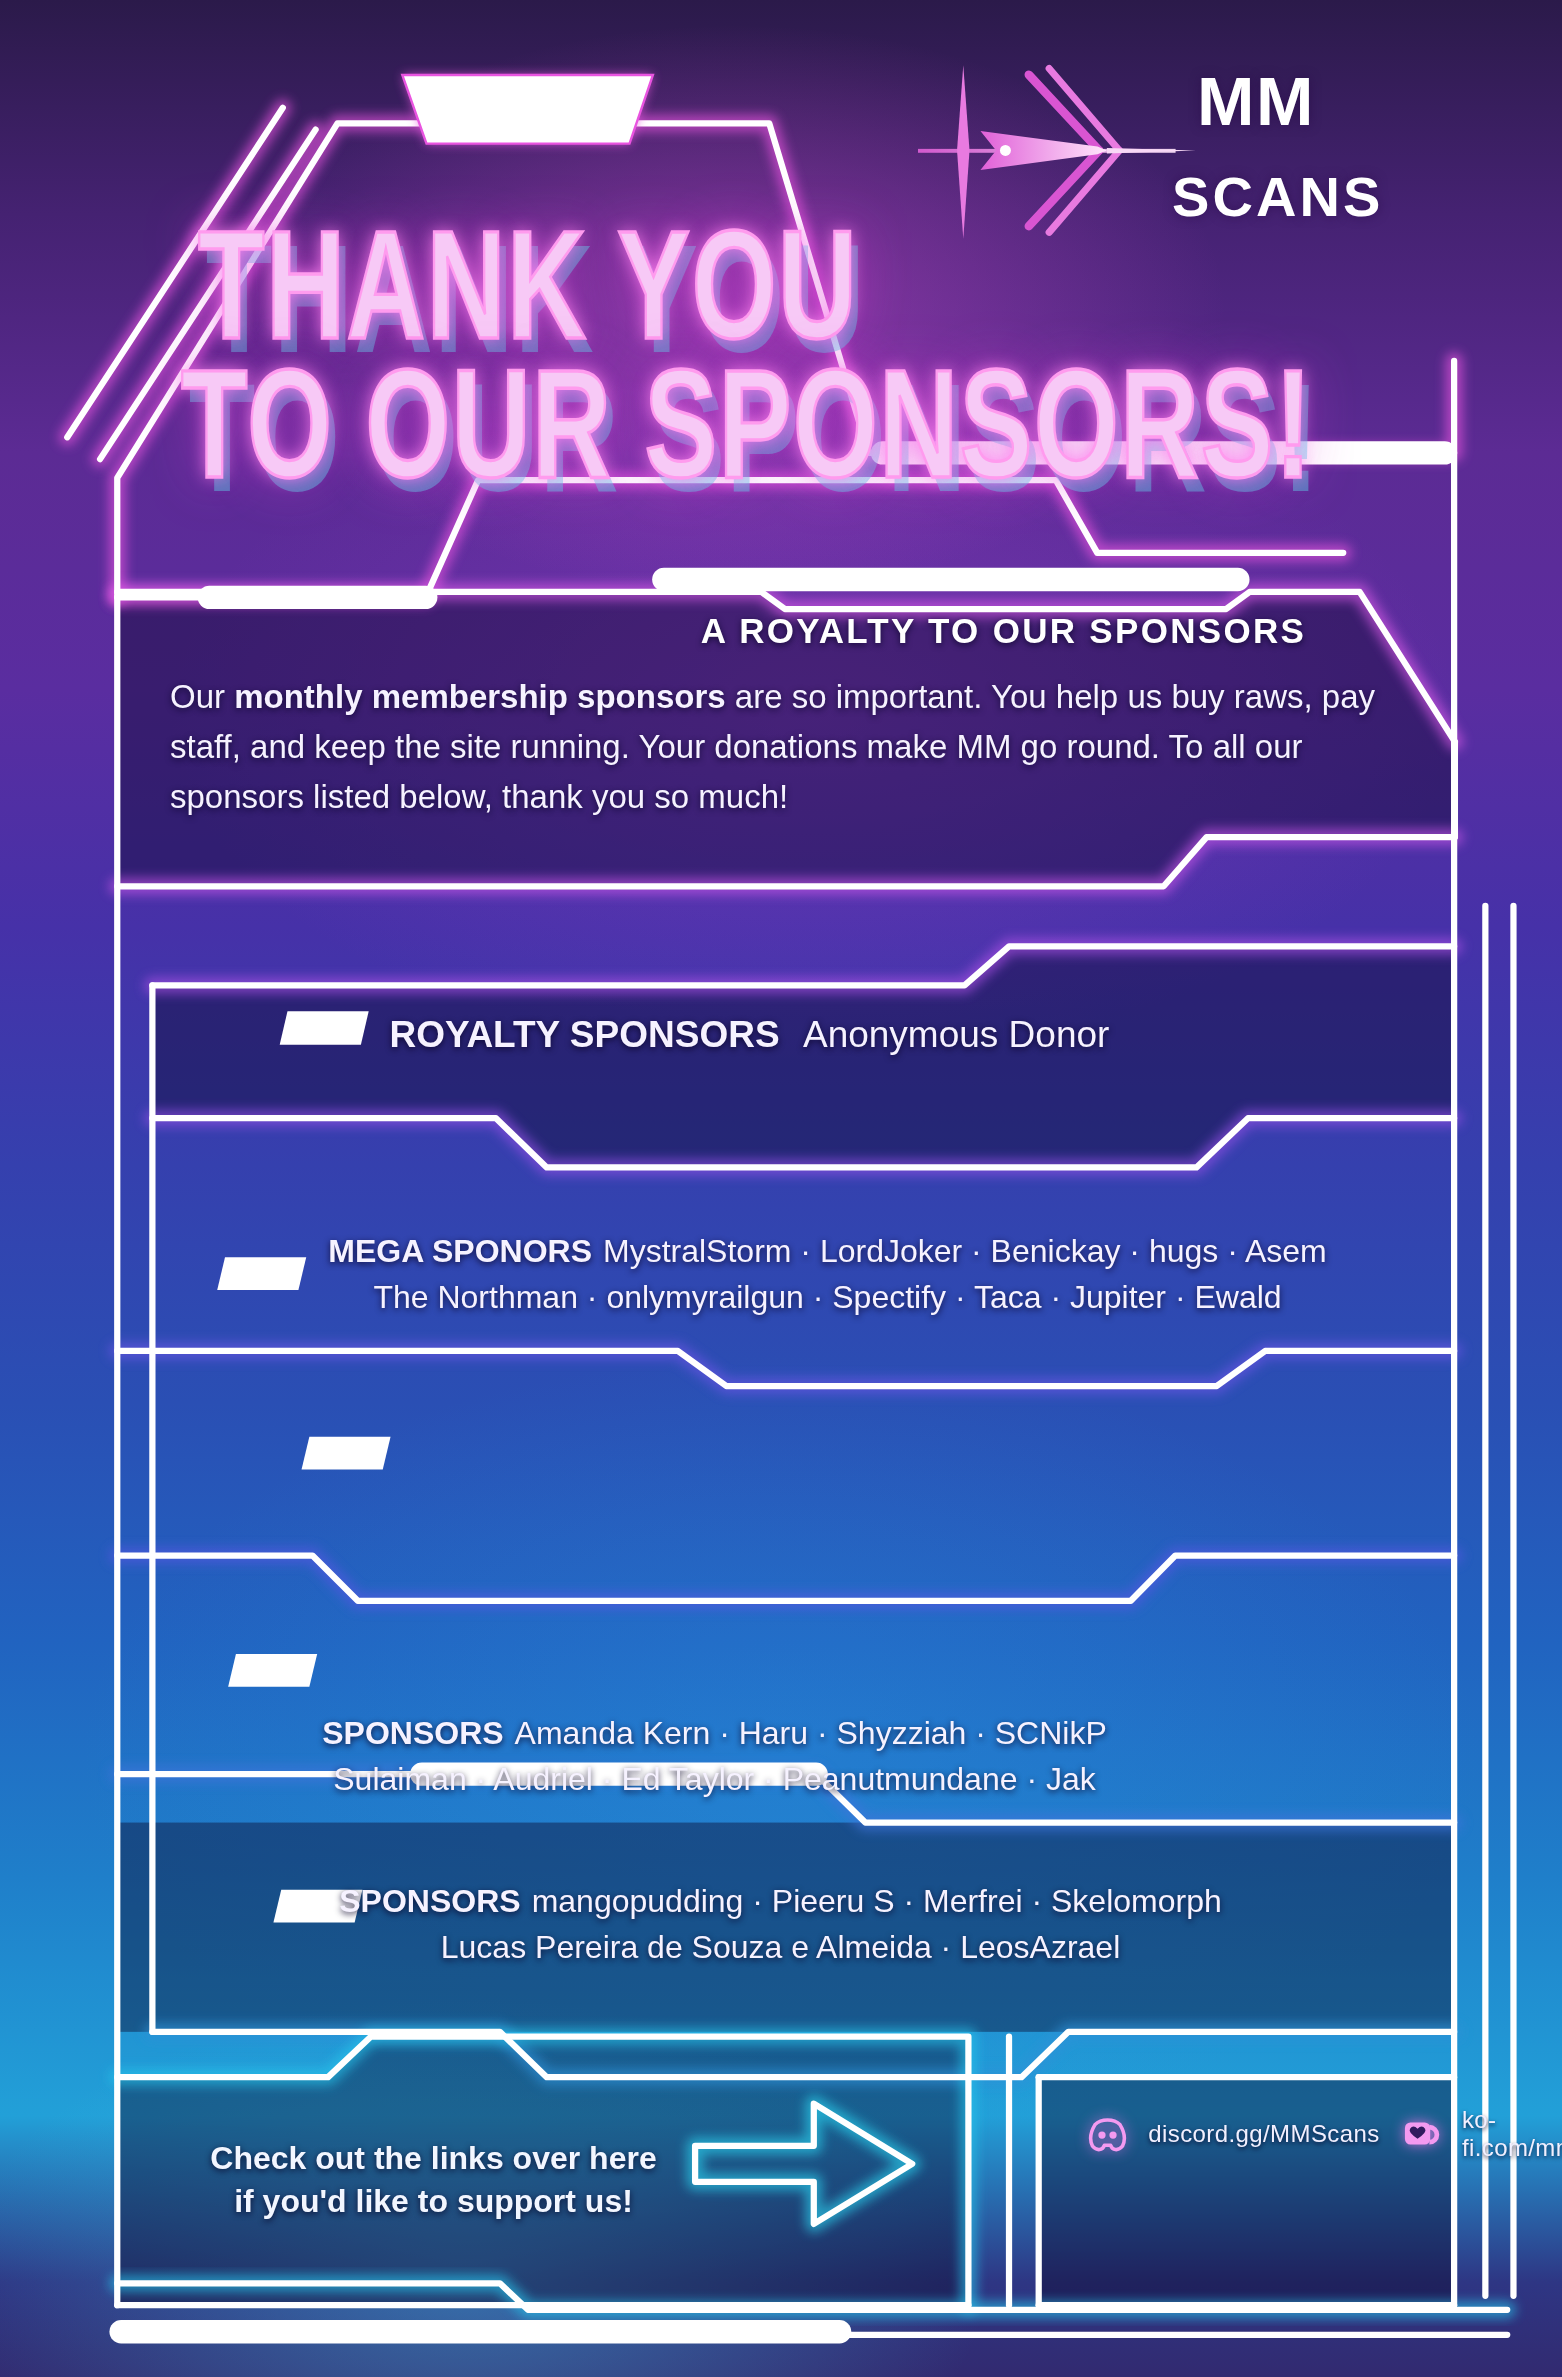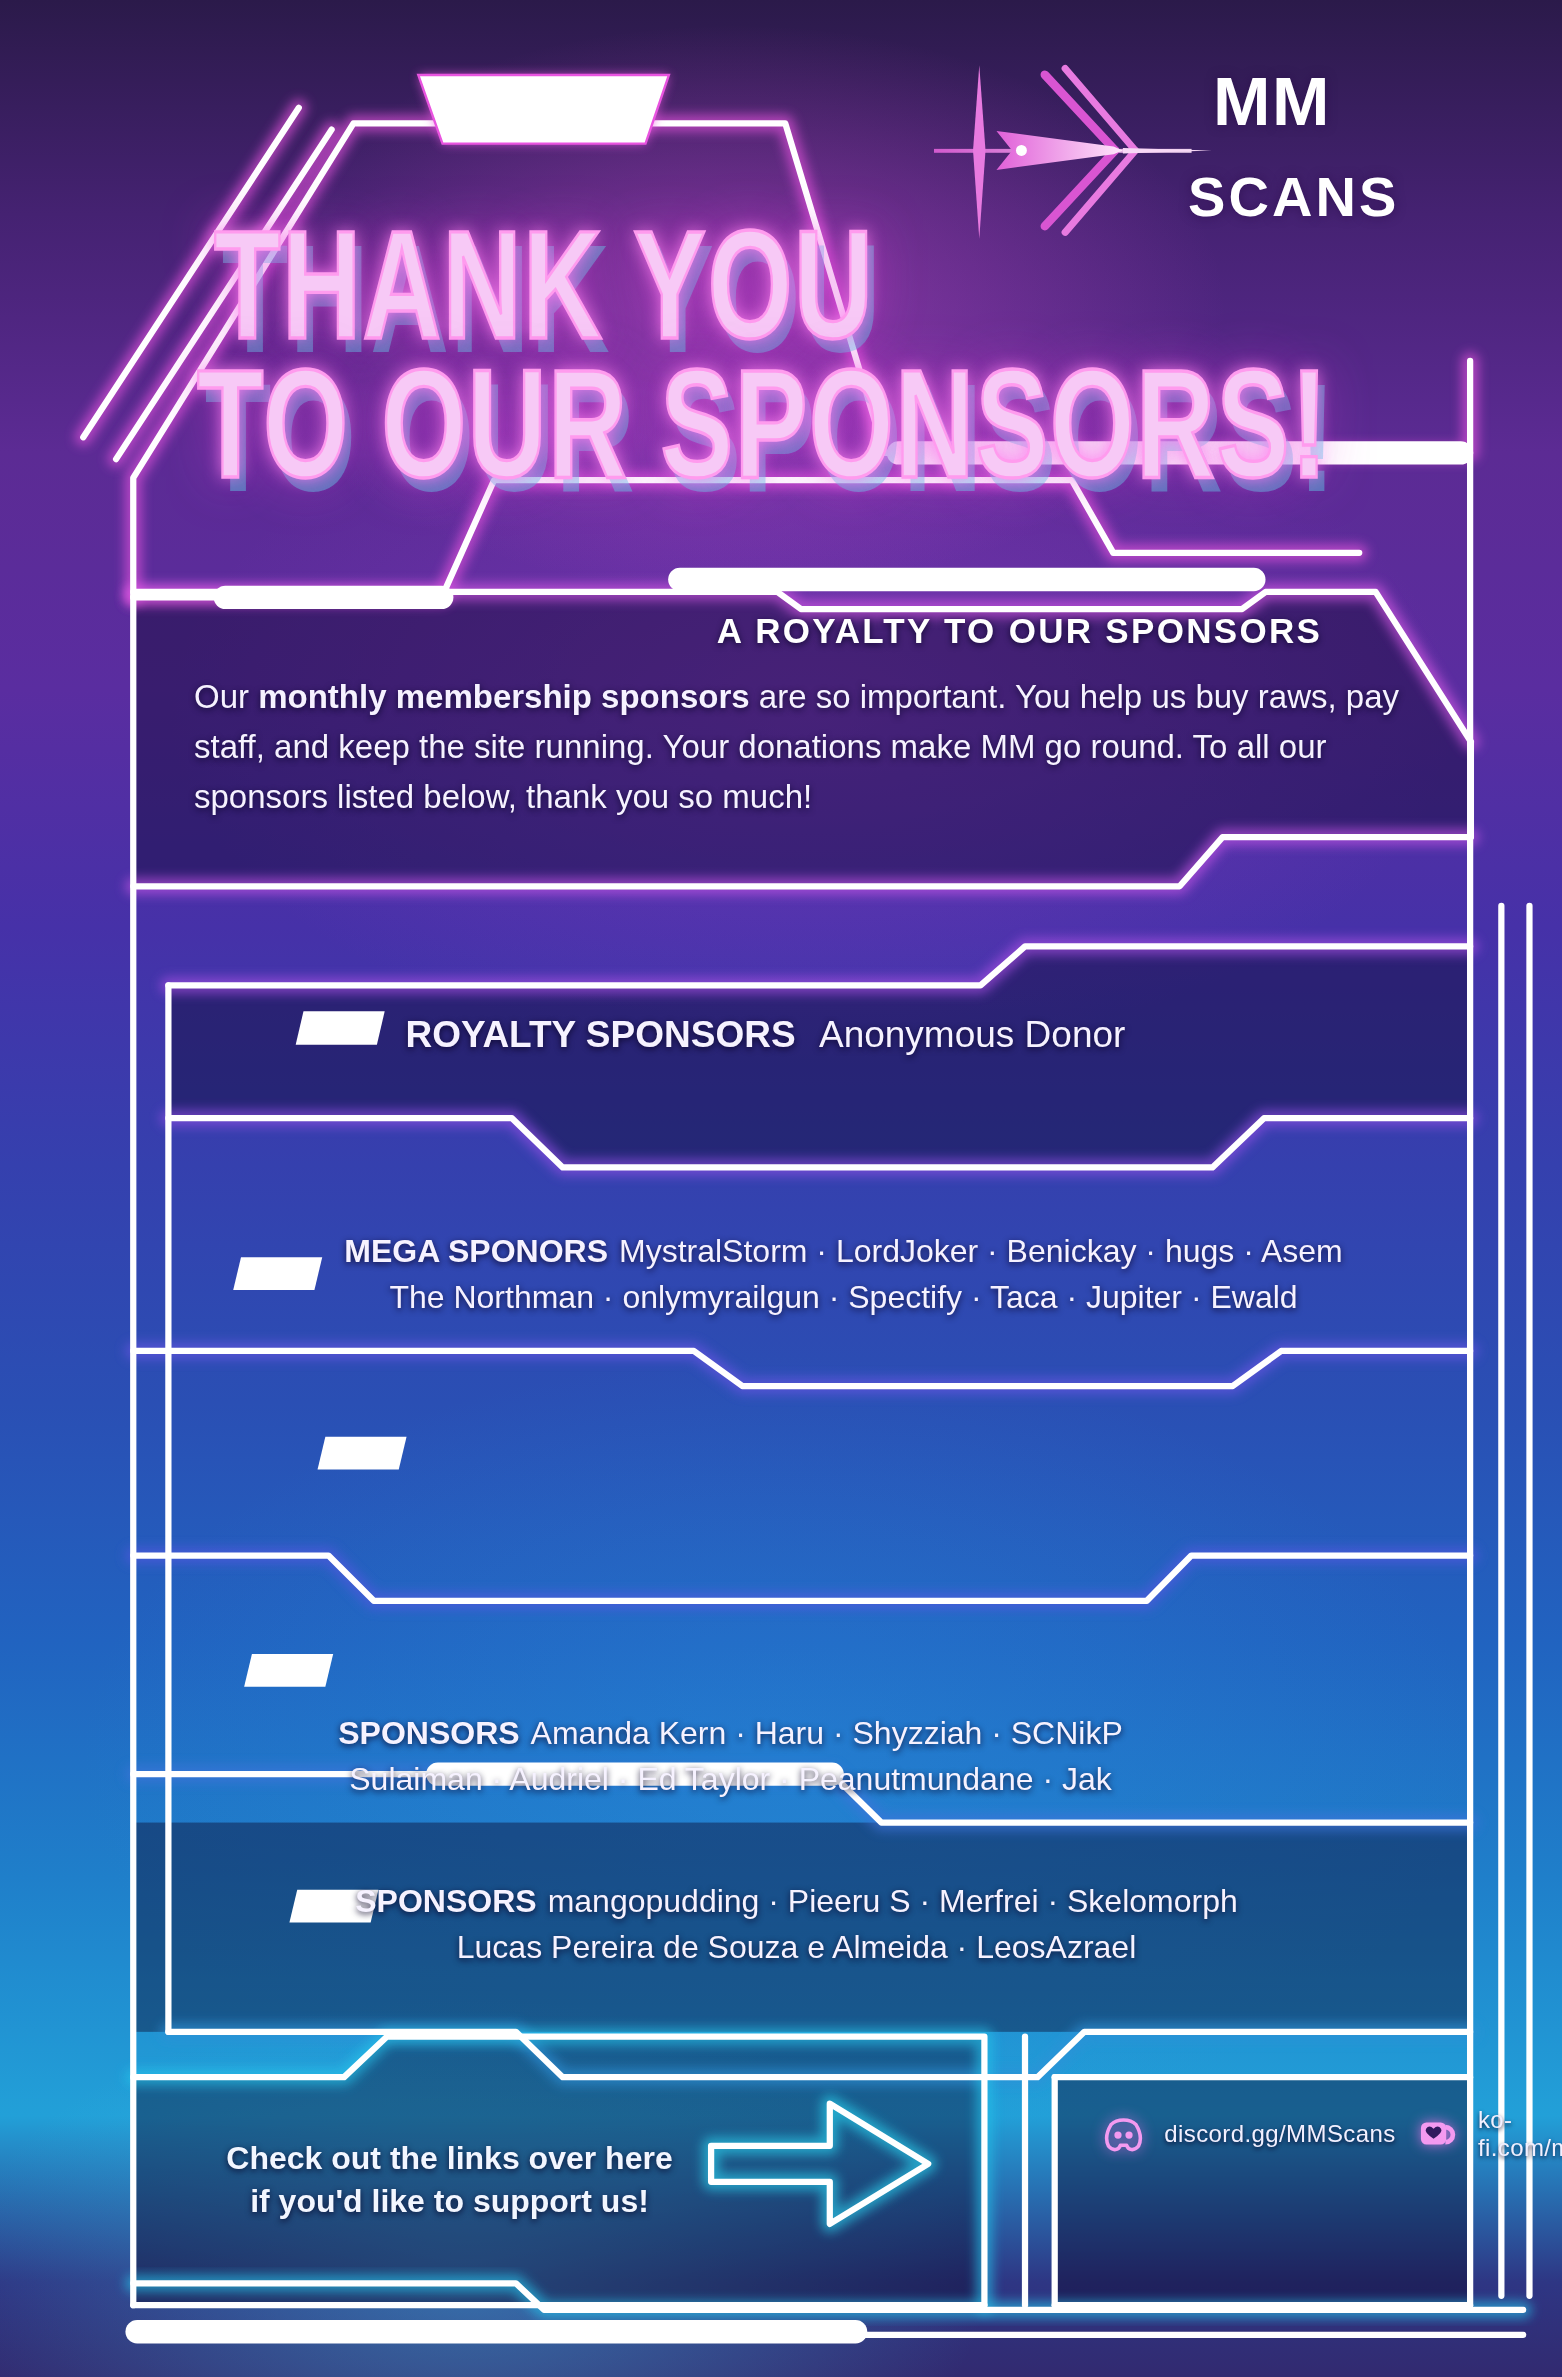--- a/index.html
+++ b/index.html
@@ -47,21 +47,21 @@
   .cta{width:601px;text-align:center;color:#f2f6ff;font-weight:700;font-size:32px;line-height:43px;
        text-shadow:0 1.6px 6.2px rgba(8,6,40,.85);}
   .links{display:flex;gap:21px;}
   .link-row{display:flex;align-items:center;gap:20.3px;height:41px;}
   .link-row span{color:#f2f0ff;font-size:24px;letter-spacing:0.4px;text-shadow:0 1.6px 4.7px rgba(8,6,40,.85);}
   .link-icon{width:41px;height:41px;flex:0 0 41px;filter:drop-shadow(0 0 6.2px rgba(244,120,236,.8));}
 </style>
 </head>
 <body>
 
-<div class="abs" style="left:0;top:0;width:1328px;height:2377px;margin-left:16px;">
+<div class="abs" style="left:0;top:0;width:1328px;height:2377px;">
 
   <svg class="frames" viewBox="0 0 2000 3044">
     <defs>
       <filter id="nblur" x="-60%" y="-60%" width="220%" height="220%">
         <feGaussianBlur stdDeviation="7"></feGaussianBlur>
       </filter>
       <linearGradient id="gradRail" gradientUnits="userSpaceOnUse" x1="0" y1="580" x2="0" y2="3000">
         <stop offset="0" stop-color="#ff6ae8"></stop>
           <stop offset=".22" stop-color="#c653e6"></stop>
         <stop offset=".42" stop-color="#7a52e6"></stop>
@@ -210,21 +210,21 @@
       <circle cx="112" cy="113" r="7" fill="#fff"></circle>
     </g>
   </svg>
   <div class="abs logo-text logo-mm" style="left:1197px;top:62px;">MM</div>
   <div class="abs logo-text logo-scans" style="left:1172px;top:164px;">SCANS</div>
 
   <div class="abs neon-title" style="left:198px;top:195px;">THANK YOU</div>
   <div class="abs neon-title" style="left:181px;top:334px;">TO OUR SPONSORS!</div>
 
   <div class="abs msg-heading" style="left:656px;top:611px;">A ROYALTY TO OUR SPONSORS</div>
-  <div class="abs msg-body" style="left:178px;top:672px;">
+  <div class="abs msg-body" style="left:170px;top:672px;">
     <span>Our </span><b>monthly membership sponsors</b><span> are so important. You help us buy raws, pay staff, and keep the site running. Your donations make MM go round. To all our sponsors listed below, thank you so much!</span>
   </div>
 
   <div class="abs sec royalty" style="left:203px;top:1012px;width:1093px;">
     <b>ROYALTY SPONSORS</b><span>Anonymous Donor</span>
   </div>
 
   <div class="abs sec" style="left:281px;top:1228px;width:1093px;">
     <div><b>MEGA SPONORS</b><span>MystralStorm · LordJoker · Benickay · hugs · Asem</span></div>
     <div>The Northman · onlymyrailgun · Spectify · Taca · Jupiter · Ewald</div>

